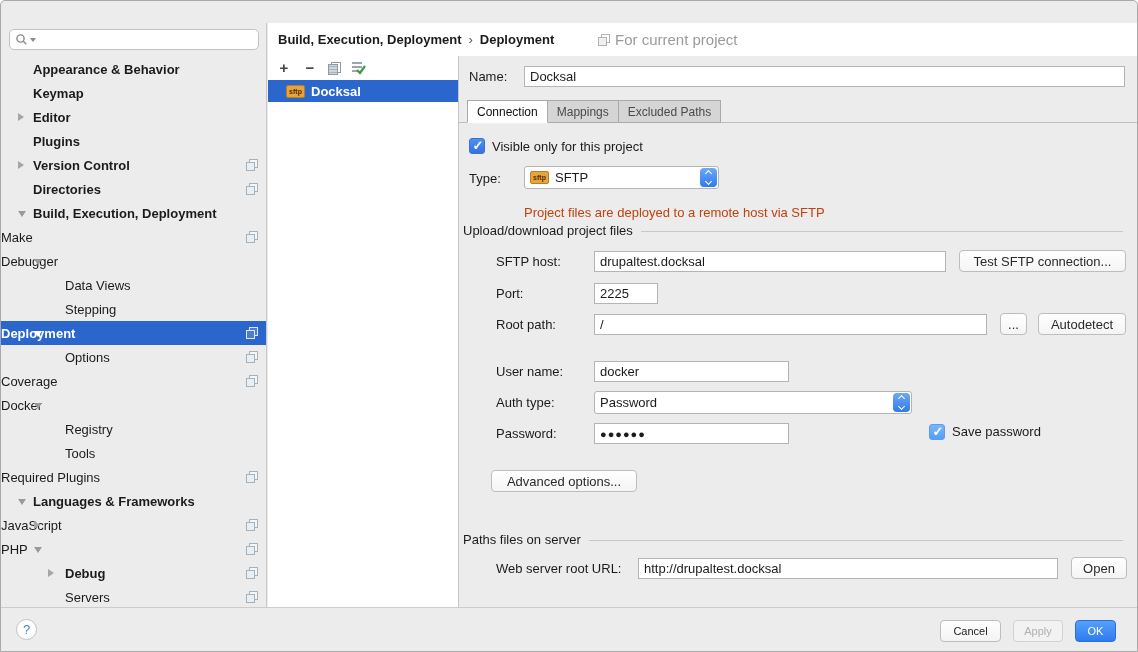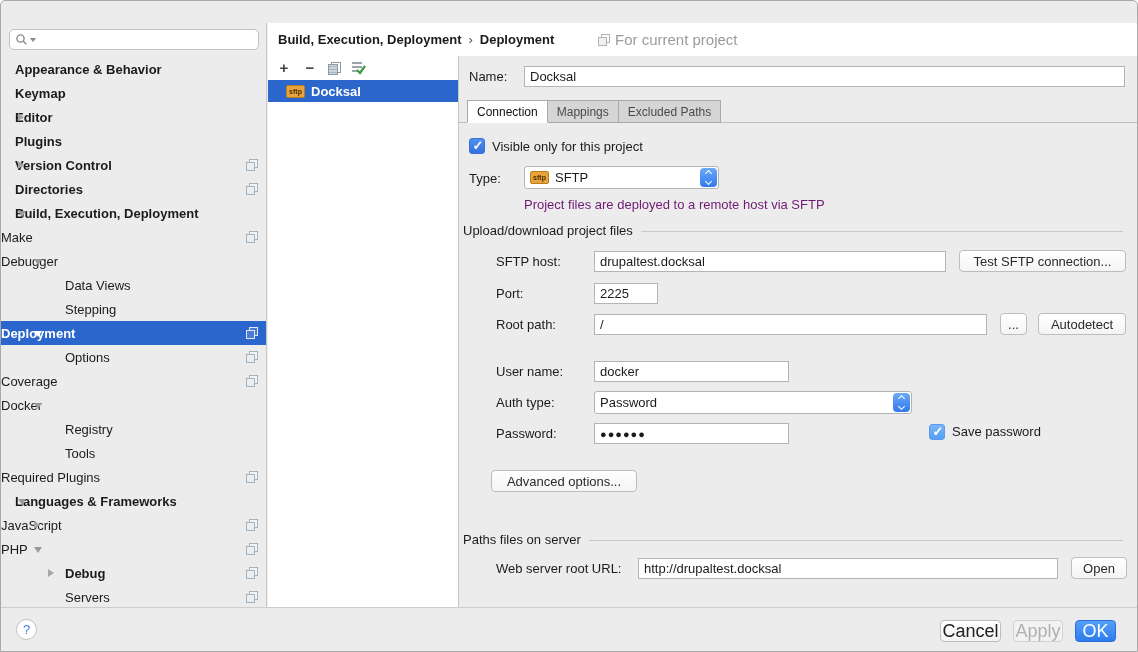--- a/index.html
+++ b/index.html
@@ -21,21 +21,21 @@
   .sidebar { position:absolute; left:0; top:22px; width:266px; bottom:44px; background:#ececec;
              border-right:1px solid #c8c8c8; }
   .search { position:absolute; left:8px; top:6px; width:250px; height:21px; background:#fff;
             border:1px solid #c2c2c2; border-radius:5px; display:flex; align-items:center; padding-left:5px; }
   .search svg { display:block; }
   .search .caret { width:0; height:0; border-left:3px solid transparent; border-right:3px solid transparent;
                    border-top:4px solid #8a8a8a; margin-left:2px; }
   .tree { position:absolute; left:0; top:34px; right:0; bottom:0; overflow:hidden; }
   .row { position:relative; height:24px; display:flex; align-items:center; font-size:13px; color:#1b1b1b; }
   .row .lbl { white-space:nowrap; }
-  .row.lvl0 { padding-left:14px; } .row.lvl1 { } .row.lvl2 { padding-left:64px; }
+  .row.lvl0 { padding-left:32px; } .row.lvl1 { } .row.lvl2 { padding-left:64px; }
   .row .tw { position:absolute; width:0; height:0; }
   .row.lvl0 .tw { left:17px; } .row.lvl1 .tw { left:33px; } .row.lvl2 .tw { left:47px; }
   .tw.collapsed { border-top:4px solid transparent; border-bottom:4px solid transparent; border-left:6px solid #a5a5a5; }
   .tw.expanded  { border-left:4px solid transparent; border-right:4px solid transparent; border-top:6px solid #9a9a9a; margin-top:1px; }
   .bold { font-weight:bold; }
   .row.selected { background:#2b66cc; color:#fff; }
   .row.selected .tw.expanded { border-top-color:#fff; }
   .proj-icon { position:absolute; right:8px; top:6px; width:12px; height:12px; }
   .proj-icon::before { content:""; position:absolute; right:0; top:0; width:7px; height:7px;
                        border:1px solid #a3b2bd; background:#f4f7f9; }
@@ -86,29 +86,29 @@
          background:linear-gradient(#4f90f2,#3372e2); }
   .cbx.light { background:linear-gradient(#7ab4f8,#54a0f4); border-color:#5a9af0; }
   .cbx::after { content:"✓"; position:absolute; left:2.5px; top:-1px; color:#fff; font-size:13px; font-weight:bold; }
   .dropdown { position:absolute; height:23px; background:#fff; border:1px solid #b4b4b4; border-radius:3px;
               display:flex; align-items:center; gap:6px; padding-left:5px; }
   .stepper { position:absolute; right:1px; top:1px; bottom:1px; width:17px; border-radius:4px;
              background:linear-gradient(#6ca9f8,#3279ec); display:flex; flex-direction:column;
              align-items:center; justify-content:center; gap:3px; }
   .chev { width:5px; height:5px; border-right:1.6px solid #fff; border-bottom:1.6px solid #fff; }
   .chev.up { transform:rotate(-135deg); margin-top:2px; } .chev.down { transform:rotate(45deg); margin-bottom:2px; }
-  .hint { position:absolute; color:#701a75; }
+  .hint { position:absolute; color:#c2410c;margin-top:8px; }
   .section { position:absolute; left:4px; right:14px; display:flex; align-items:center; gap:8px; }
   .section .rule { flex:1; border-bottom:1px solid #c9c9c9; margin-top:2px; }
 
   
   .footer { position:absolute; left:0; bottom:0; right:0; height:44px; background:#ececec; border-top:1px solid #cccccc; }
   .helpbtn { position:absolute; left:15px; top:11px; width:21px; height:21px; border-radius:50%; background:#fff;
              border:1px solid #c2c2c2; color:#3f7de2; font-size:13px; text-align:center; line-height:20px; }
-  .fbtn { position:absolute; top:12px; height:22px; border-radius:4px; font-size:18px; text-align:center; line-height:20px; }
+  .fbtn { position:absolute; top:12px; height:22px; border-radius:4px; font-size:11px; text-align:center; line-height:20px; }
   .fbtn.cancel { right:136px; width:61px; background:linear-gradient(#ffffff,#f3f3f3); border:1px solid #bdbdbd; color:#222; }
   .fbtn.apply  { right:74px;  width:50px; background:#f2f2f2; border:1px solid #d2d2d2; color:#b0b0b0; }
   .fbtn.ok     { right:21px;  width:41px; background:linear-gradient(#55a0f8,#2e7bf0); border:1px solid #2a6fd8; color:#fff; }
 </style>
 </head>
 <body>
 
 <div class="window">
 
 

